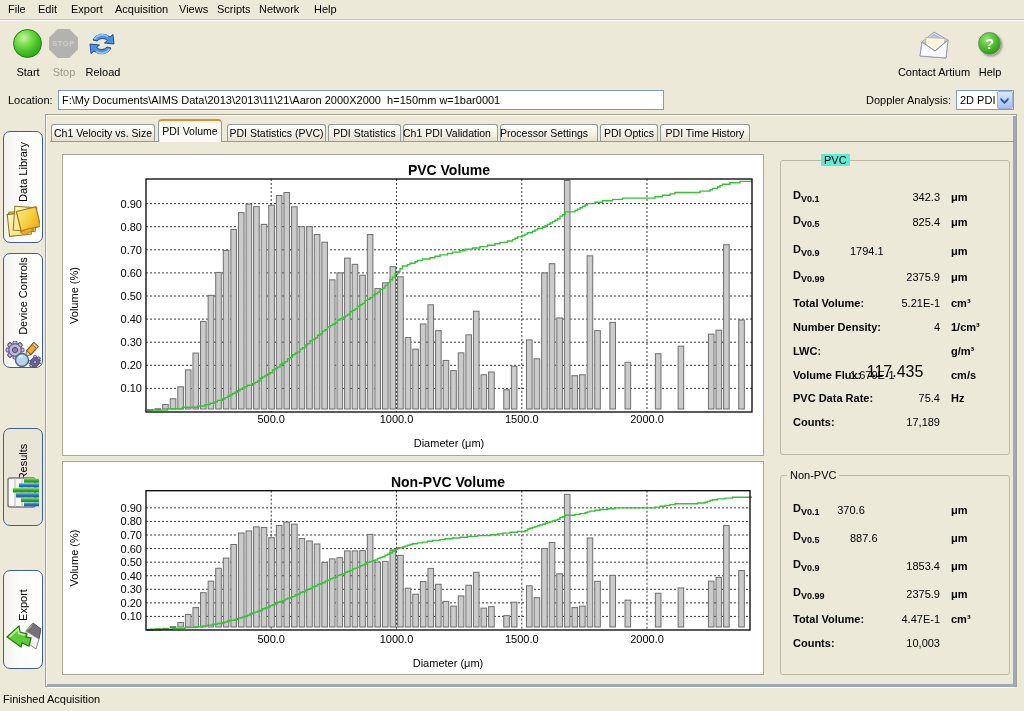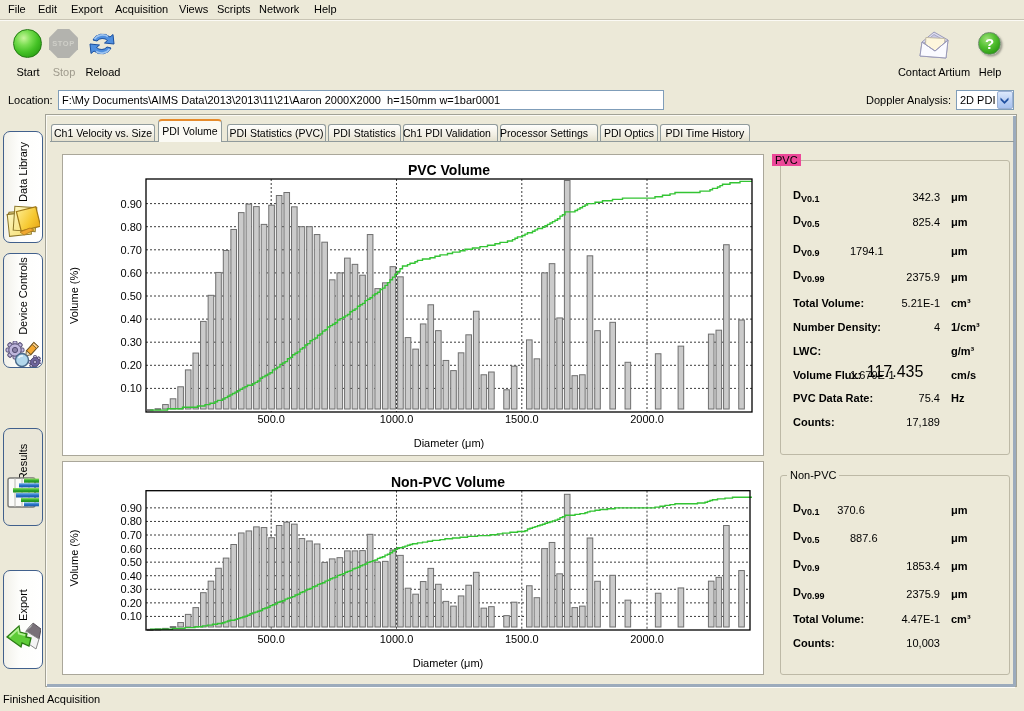--- a/index.html
+++ b/index.html
@@ -377,21 +377,21 @@
     <rect x="646.42" y="120.15" width="5.6" height="45.85" fill="#cbcbcb" stroke="#6f6f6f" stroke-width="1"></rect>
     <rect x="654.00" y="116.35" width="5.6" height="49.65" fill="#cbcbcb" stroke="#6f6f6f" stroke-width="1"></rect>
     <rect x="661.58" y="64.51" width="5.6" height="101.49" fill="#cbcbcb" stroke="#6f6f6f" stroke-width="1"></rect>
     <rect x="676.74" y="109.56" width="5.6" height="56.44" fill="#cbcbcb" stroke="#6f6f6f" stroke-width="1"></rect>
     <path d="M 150.0 629.2 L 172.5 629.2 L 172.5 628.4 L 185.0 628.4 L 185.0 627.6 L 195.0 627.6 L 195.0 626.7 L 202.5 626.7 L 202.5 625.9 L 207.5 625.9 L 207.5 625.1 L 212.5 625.1 L 212.5 624.3 L 217.5 624.3 L 217.5 623.5 L 222.5 623.5 L 222.5 622.7 L 225.0 622.7 L 225.0 621.9 L 227.5 621.9 L 227.5 621.0 L 230.0 621.0 L 230.0 620.2 L 235.0 620.2 L 235.0 619.4 L 237.5 619.4 L 237.5 618.6 L 240.0 618.6 L 240.0 617.8 L 242.5 617.8 L 242.5 617.0 L 245.0 617.0 L 245.0 616.2 L 247.5 616.2 L 247.5 615.3 L 250.0 615.3 L 250.0 613.7 L 252.5 613.7 L 252.5 612.9 L 255.0 612.9 L 255.0 612.1 L 257.5 612.1 L 257.5 611.3 L 260.0 611.3 L 260.0 610.5 L 262.5 610.5 L 262.5 608.8 L 265.0 608.8 L 265.0 608.0 L 267.5 608.0 L 267.5 607.2 L 270.0 607.2 L 270.0 605.6 L 272.5 605.6 L 272.5 604.8 L 275.0 604.8 L 275.0 603.9 L 277.5 603.9 L 277.5 602.3 L 280.0 602.3 L 280.0 601.5 L 282.5 601.5 L 282.5 600.7 L 285.0 600.7 L 285.0 599.1 L 287.5 599.1 L 287.5 598.2 L 290.0 598.2 L 290.0 597.4 L 292.5 597.4 L 292.5 596.6 L 295.0 596.6 L 295.0 595.0 L 297.5 595.0 L 297.5 594.2 L 300.0 594.2 L 300.0 592.5 L 302.5 592.5 L 302.5 591.7 L 305.0 591.7 L 305.0 590.1 L 307.5 590.1 L 307.5 589.3 L 310.0 589.3 L 310.0 588.5 L 312.5 588.5 L 312.5 586.8 L 315.0 586.8 L 315.0 586.0 L 317.5 586.0 L 317.5 584.4 L 320.0 584.4 L 320.0 583.6 L 322.5 583.6 L 322.5 582.8 L 325.0 582.8 L 325.0 581.1 L 327.5 581.1 L 327.5 580.3 L 330.0 580.3 L 330.0 578.7 L 332.5 578.7 L 332.5 577.9 L 335.0 577.9 L 335.0 577.1 L 337.5 577.1 L 337.5 575.4 L 340.0 575.4 L 340.0 574.6 L 342.5 574.6 L 342.5 573.8 L 345.0 573.8 L 345.0 572.2 L 347.5 572.2 L 347.5 571.4 L 350.0 571.4 L 350.0 570.6 L 352.5 570.6 L 352.5 568.9 L 355.0 568.9 L 355.0 568.1 L 357.5 568.1 L 357.5 567.3 L 360.0 567.3 L 360.0 565.7 L 362.5 565.7 L 362.5 564.9 L 365.0 564.9 L 365.0 564.0 L 367.5 564.0 L 367.5 562.4 L 370.0 562.4 L 370.0 561.6 L 372.5 561.6 L 372.5 560.8 L 375.0 560.8 L 375.0 560.0 L 377.5 560.0 L 377.5 558.4 L 380.0 558.4 L 380.0 557.5 L 382.5 557.5 L 382.5 556.7 L 385.0 556.7 L 385.0 555.1 L 387.5 555.1 L 387.5 554.3 L 390.0 554.3 L 390.0 552.7 L 392.5 552.7 L 392.5 551.0 L 395.0 551.0 L 395.0 549.4 L 397.5 549.4 L 397.5 547.8 L 402.5 547.8 L 402.5 547.0 L 405.0 547.0 L 405.0 546.1 L 407.5 546.1 L 407.5 545.3 L 410.0 545.3 L 410.0 544.5 L 412.5 544.5 L 412.5 543.7 L 417.5 543.7 L 417.5 542.9 L 422.5 542.9 L 422.5 542.1 L 427.5 542.1 L 427.5 541.3 L 432.5 541.3 L 432.5 540.4 L 440.0 540.4 L 440.0 539.6 L 445.0 539.6 L 445.0 538.8 L 452.5 538.8 L 452.5 538.0 L 460.0 538.0 L 460.0 537.2 L 467.5 537.2 L 467.5 536.4 L 477.5 536.4 L 477.5 535.6 L 490.0 535.6 L 490.0 534.7 L 497.5 534.7 L 497.5 533.9 L 502.5 533.9 L 502.5 533.1 L 510.0 533.1 L 510.0 532.3 L 517.5 532.3 L 517.5 531.5 L 525.0 531.5 L 525.0 530.7 L 527.5 530.7 L 527.5 529.0 L 530.0 529.0 L 530.0 528.2 L 532.5 528.2 L 532.5 527.4 L 535.0 527.4 L 535.0 526.6 L 537.5 526.6 L 537.5 525.8 L 540.0 525.8 L 540.0 525.0 L 542.5 525.0 L 542.5 524.2 L 545.0 524.2 L 545.0 523.3 L 547.5 523.3 L 547.5 522.5 L 550.0 522.5 L 550.0 521.7 L 552.5 521.7 L 552.5 520.9 L 555.0 520.9 L 555.0 520.1 L 557.5 520.1 L 557.5 519.3 L 560.0 519.3 L 560.0 517.6 L 562.5 517.6 L 562.5 516.8 L 565.0 516.8 L 565.0 515.2 L 575.0 515.2 L 575.0 514.4 L 580.0 514.4 L 580.0 513.6 L 585.0 513.6 L 585.0 512.8 L 587.5 512.8 L 587.5 511.9 L 590.0 511.9 L 590.0 511.1 L 595.0 511.1 L 595.0 510.3 L 600.0 510.3 L 600.0 509.5 L 607.5 509.5 L 607.5 508.7 L 615.0 508.7 L 615.0 507.9 L 655.0 507.9 L 655.0 507.1 L 660.0 507.1 L 660.0 506.2 L 665.0 506.2 L 665.0 505.4 L 670.0 505.4 L 670.0 504.6 L 675.0 504.6 L 675.0 503.8 L 697.5 503.8 L 697.5 503.0 L 705.0 503.0 L 705.0 502.2 L 707.5 502.2 L 707.5 501.4 L 710.0 501.4 L 710.0 500.5 L 712.5 500.5 L 712.5 499.7 L 717.5 499.7 L 717.5 498.9 L 725.0 498.9 L 725.0 498.1 L 732.5 498.1 L 732.5 497.3 L 752 497.3" fill="none" stroke="#33c433" stroke-width="1.4" transform="translate(-62.0,-461.0)"></path>
     <rect x="84.0" y="29.7" width="604.0" height="139.3" fill="none" stroke="#000" stroke-width="1.3"></rect>
     <text x="386.0" y="206.0" font-family="Liberation Sans, sans-serif" font-size="11" text-anchor="middle" fill="#000">Diameter (μm)</text>
     <text x="16.0" y="97.0" font-family="Liberation Sans, sans-serif" font-size="11" text-anchor="middle" fill="#000" transform="rotate(-90 16.0 97.0)">Volume (%)</text>
   </svg>
 <div class="abs" style="left:780px;top:160px;width:230px;height:295px;border:1px solid #bdb9a6;border-radius:3px"></div>
-<div class="abs t11" style="left:772px;top:154px;background:#ec4899;padding:0 3px">PVC</div>
+<div class="abs t11" style="left:821px;top:154px;background:#5eead4;padding:0 3px">PVC</div>
 <div class="abs" style="left:793px;top:189px;font-size:11px;font-weight:bold;color:#000">D<span style="font-size:9px;position:relative;top:3px">V0.1</span></div>
 <div class="abs" style="left:850px;top:191px;width:90px;font-size:11px;color:#000;text-align:right">342.3</div>
 <div class="abs" style="left:951px;top:191px;font-size:11px;font-weight:bold;color:#000">μm</div>
 <div class="abs" style="left:793px;top:214px;font-size:11px;font-weight:bold;color:#000">D<span style="font-size:9px;position:relative;top:3px">V0.5</span></div>
 <div class="abs" style="left:850px;top:216px;width:90px;font-size:11px;color:#000;text-align:right">825.4</div>
 <div class="abs" style="left:951px;top:216px;font-size:11px;font-weight:bold;color:#000">μm</div>
 <div class="abs" style="left:793px;top:243px;font-size:11px;font-weight:bold;color:#000">D<span style="font-size:9px;position:relative;top:3px">V0.9</span></div>
 <div class="abs" style="left:850px;top:245px;width:90px;font-size:11px;color:#000;text-align:left">1794.1</div>
 <div class="abs" style="left:951px;top:245px;font-size:11px;font-weight:bold;color:#000">μm</div>
 <div class="abs" style="left:793px;top:269px;font-size:11px;font-weight:bold;color:#000">D<span style="font-size:9px;position:relative;top:3px">V0.99</span></div>

